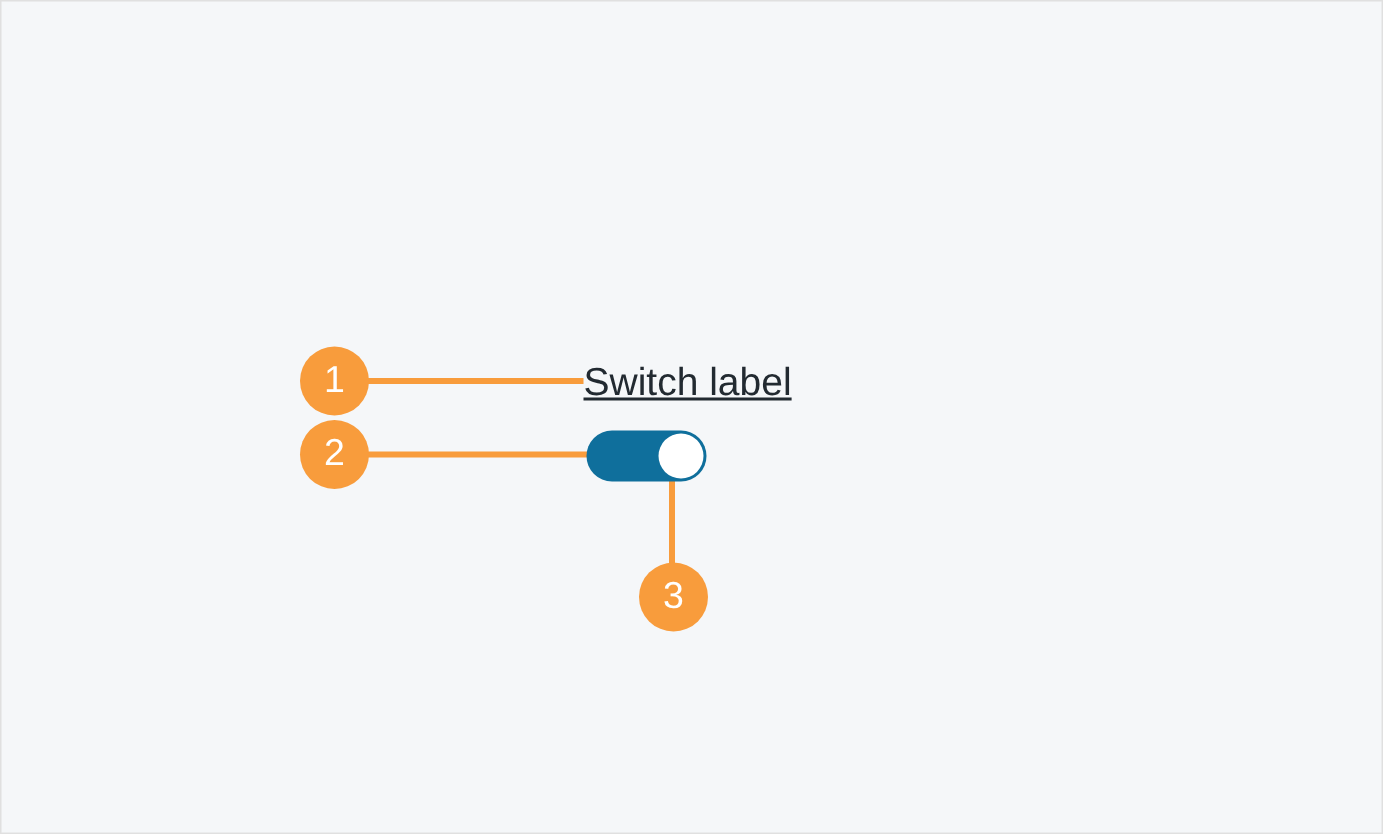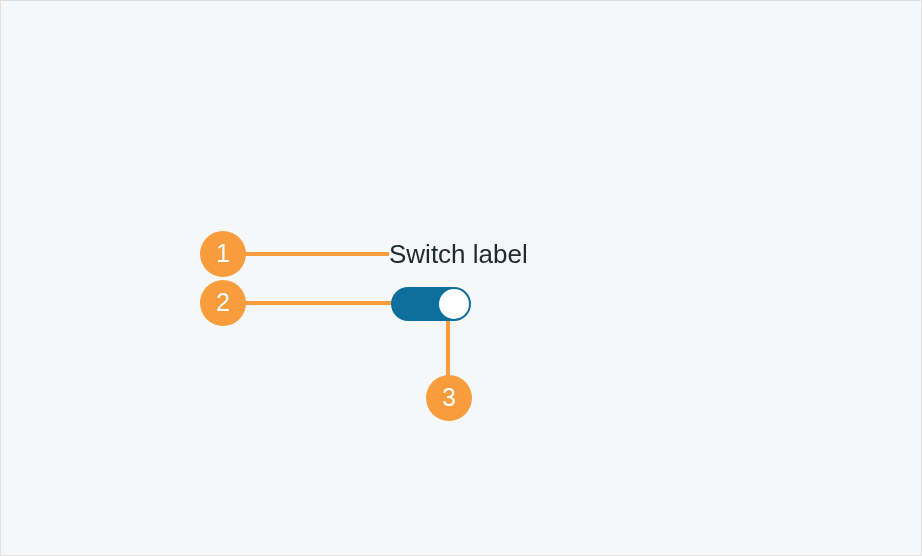--- a/index.html
+++ b/index.html
@@ -83,20 +83,21 @@
   .switch-label {
     display: block;
     font-family: "Liberation Sans", sans-serif;
     font-size: 26px;
     font-weight: 400;
     color: #222a31;
     line-height: 38px;
     white-space: nowrap;
     position: relative;
     z-index: 3;
+    text-decoration: underline;
   }
 
   .switch-track {
     position: absolute;
     left: 2px;
     top: 52px;
     width: 80px;
     height: 34px;
     border-radius: 17px;
     background: #0f6f9c;

